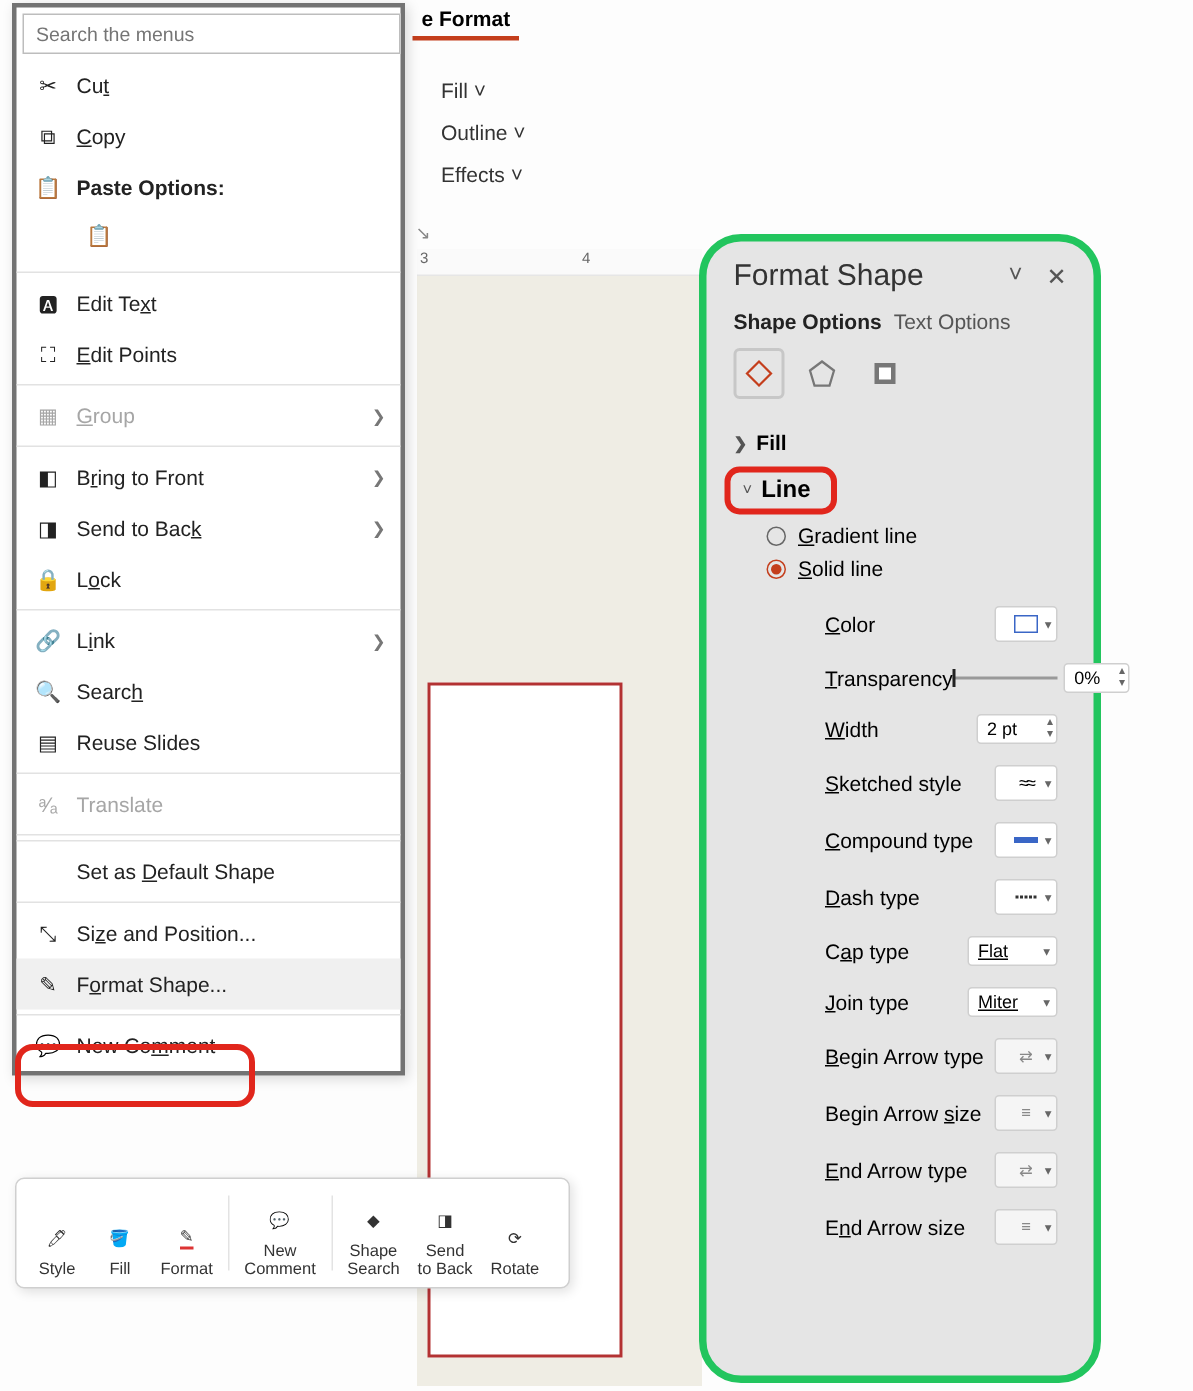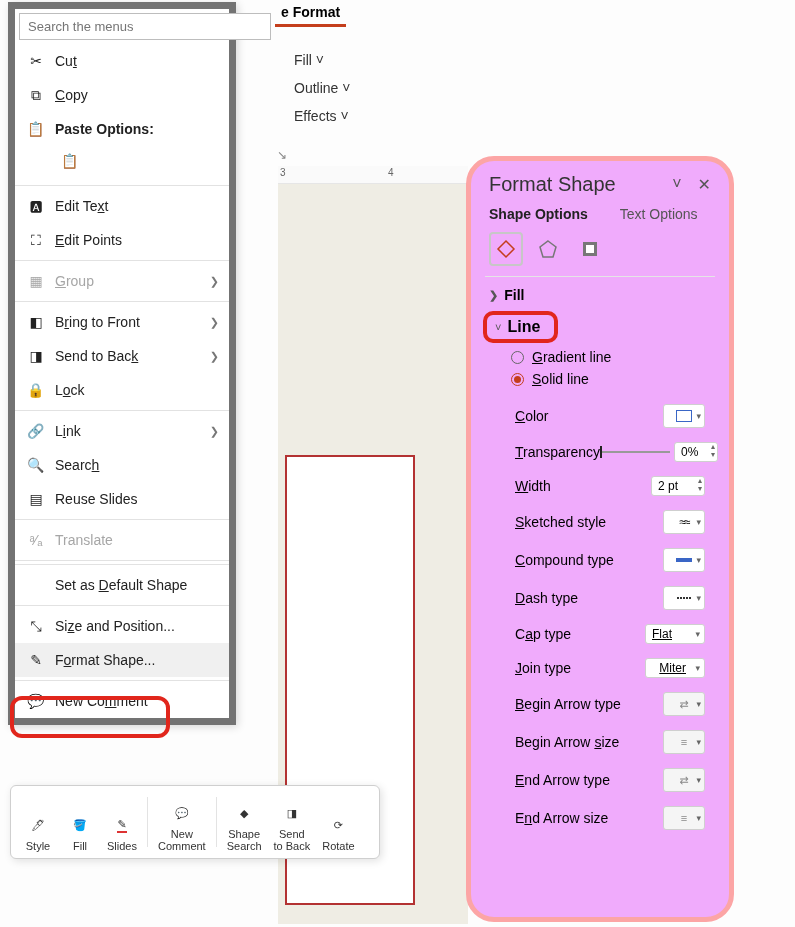--- a/index.html
+++ b/index.html
@@ -5,22 +5,22 @@
 * { box-sizing: border-box; margin: 0; padding: 0; font-family: "Segoe UI", Arial, sans-serif; }
 body { background: #fdfdfd; width: 795px; height: 927px; position: relative; overflow: hidden; }
 
 
 .ribbon-tab { position: absolute; left: 275px; top: 0; font-size: 14px; color: #000000; border-bottom: 3px solid #c43e1c; padding: 4px 6px; font-weight: 600; }
 .ribbon-items { position: absolute; left: 266px; top: 52px; font-size: 14px; color: #333; margin-left: 28px; }
 .ribbon-items div { margin-bottom: 12px; }
 
 
 .context-menu {
-  position: absolute; left: 8px; top: 2px; width: 228px; background: #fff;
-  border: 7px solid #737373; box-shadow: 2px 2px 8px rgba(0,0,0,.15);
+  position: absolute; left: 8px; top: 2px; width: 262px; background: #fff;
+  border: 3px solid #737373; box-shadow: 2px 2px 8px rgba(0,0,0,.15);
   font-size: 14px; color: #222;
 }
 .search-box { width: 252px; margin: 4px; border: 1px solid #bdbdbd; padding: 5px 8px; font-size: 13px; color: #888; }
 .menu-item { display: flex; align-items: center; padding: 8px 10px; cursor: default; position: relative; }
 .menu-item.hl { background: #f0f0f0; }
 .menu-item.disabled { color: #a6a6a6; }
 .menu-item .mi-icon { width: 22px; height: 18px; margin-right: 8px; display:flex;align-items:center;justify-content:center;}
 .menu-item .mi-label u { text-decoration: underline; }
 .menu-item .mi-arrow { position: absolute; right: 10px; color: #777; font-size: 11px; }
 .menu-sep { height: 1px; background: #e2e2e2; margin: 3px 0; }
@@ -41,39 +41,39 @@
 .mt-item .mt-ico { width:26px; height:26px; display:flex;align-items:center;justify-content:center; margin-bottom:2px;}
 .mt-sep { width:1px; height:50px; background:#e3e3e3; margin:0 4px;}
 
 
 .ruler { position:absolute; left:278px; top:166px; height:18px; width:190px; background:#fafafa; border-bottom:1px solid #e6e6e6; font-size:10px;}
 .slide-bg { position:absolute; left:278px; top:184px; width:190px; height:740px; background:#efede4;}
 .slide-shape { position:absolute; left:285px; top:455px; width:130px; height:450px; background:#fff; border:2px solid #b33232;}
 
 
 .pane-wrap { position:absolute; left:466px; top:156px; width:268px; height:766px;
-  border:5px solid #fca5a5; border-radius:28px; background:#f0abfc; padding:8px 0 6px 0;}
+  border:5px solid #22c55e; border-radius:28px; background:#e5e5e5; padding:8px 0 6px 0;}
 .pane-title-row { display:flex; align-items:center; justify-content:space-between; padding:4px 18px 4px 18px;}
 .pane-title { font-size:20px; color:#333; }
 .pane-ctrl { display:flex; gap:16px; color:#555;}
-.pane-tabs { display:flex; gap:32px; padding:6px 22px 2px 18px; font-size:14px;}
+.pane-tabs { display:flex; gap:8px; padding:6px 22px 2px 18px; font-size:14px;}
 .pane-tabs .active { font-weight:700; color:#222;}
 .pane-tabs .inactive { color:#555; }
 .pane-icons { display:flex; gap:8px; padding:8px 18px 10px 18px; align-items:center;}
 .pane-ico { width:34px;height:34px; display:flex;align-items:center;justify-content:center;}
 .pane-ico.sel { border:2px solid #c7c7c7; border-radius:4px;}
 .pane-sep { height:1px; background:#e5e5e5; margin:0 14px;}
 .pane-section-head { display:flex; align-items:center; gap:6px; padding:10px 18px 4px 18px; font-size:14px; font-weight:700;}
 .chev { font-size:11px; color:#555;}
 .line-head-box { display:inline-flex; align-items:center; border:4px solid #e1261c; border-radius:10px; padding:3px 14px 3px 8px; margin-left:12px; gap:6px;}
 .radio-row { display:flex; align-items:center; gap:8px; padding:4px 18px 2px 40px; font-size:14px;}
 .radio { width:13px;height:13px;border:1.5px solid #666;border-radius:50%;display:inline-block; position:relative;}
 .radio.checked { border-color:#c43e1c;}
 .radio.checked::after { content:""; position:absolute; left:2px; top:2px; width:7px;height:7px;background:#c43e1c;border-radius:50%;}
-.prop-row { display:flex; align-items:center; justify-content:space-between; padding:7px 24px 7px 44px; font-size:14px;}
+.prop-row { display:flex; align-items:center; justify-content:space-between; padding:7px 24px 7px 44px; font-size:14px;margin-left:35px;}
 .prop-row .lab u { text-decoration: underline; }
 .ctrl { display:flex; align-items:center; gap:4px;}
 .combo { border:1px solid #cfcfcf; border-radius:3px; padding:2px 18px 2px 6px; font-size:12px; min-width:44px; position:relative; background:#fff;text-decoration:underline;}
 .combo .cv { }
 .combo .car { position:absolute; right:4px; top:4px; font-size:9px; color:#666;}
 .spin { border:1px solid #cfcfcf; border-radius:3px; padding:2px 6px; font-size:12px; min-width:44px; position:relative; background:#fff;}
 .spin .spn { position:absolute; right:2px; top:0; font-size:8px; line-height:8px; color:#666;}
 .icon-combo { border:1px solid #cfcfcf; border-radius:3px; width:42px; height:24px; display:flex; align-items:center; justify-content:center; position:relative; background:#fff;}
 .icon-combo .car { position:absolute; right:3px; font-size:9px; color:#666;}
 .icon-combo.disabled { background:#f5f5f5; }
@@ -199,21 +199,21 @@
     <span>Style</span>
   </div>
   <div class="mt-item">
     <div class="mt-ico">🪣</div>
     <span>Fill</span>
   </div>
   <div class="mt-item">
     <div class="mt-ico">
         <span style="border-bottom:2px solid #d33;">✎</span>
       </div>
-    <span>Slides</span>
+    <span>Format</span>
   </div>
   <div class="mt-sep"></div>
   <div class="mt-item">
     <div class="mt-ico">💬</div>
     <span>New</span>
     <span>Comment</span>
   </div>
   <div class="mt-sep"></div>
   <div class="mt-item">
     <div class="mt-ico">◆</div>
@@ -330,21 +330,21 @@
         </span>
         <span class="car">▾</span>
     </span>
   </div>
   <div class="prop-row">
     <span class="lab">C<u>a</u>p type</span>
     <span class="combo" style="min-width:60px;"><span class="cv">Flat</span><span class="car">▾</span></span>
   </div>
   <div class="prop-row">
     <span class="lab"><u>J</u>oin type</span>
-    <span class="combo" style="min-width:60px;text-align:right;"><span class="cv">Miter</span><span class="car">▾</span></span>
+    <span class="combo" style="min-width:60px;"><span class="cv">Miter</span><span class="car">▾</span></span>
   </div>
   <div class="prop-row">
     <span class="lab"><u>B</u>egin Arrow type</span>
     <span class="icon-combo disabled">
         <span class="arrow-sw">⇄</span>
         <span class="car">▾</span>
       </span>
   </div>
   <div class="prop-row">
     <span class="lab">Begin Arrow <u>s</u>ize</span>

